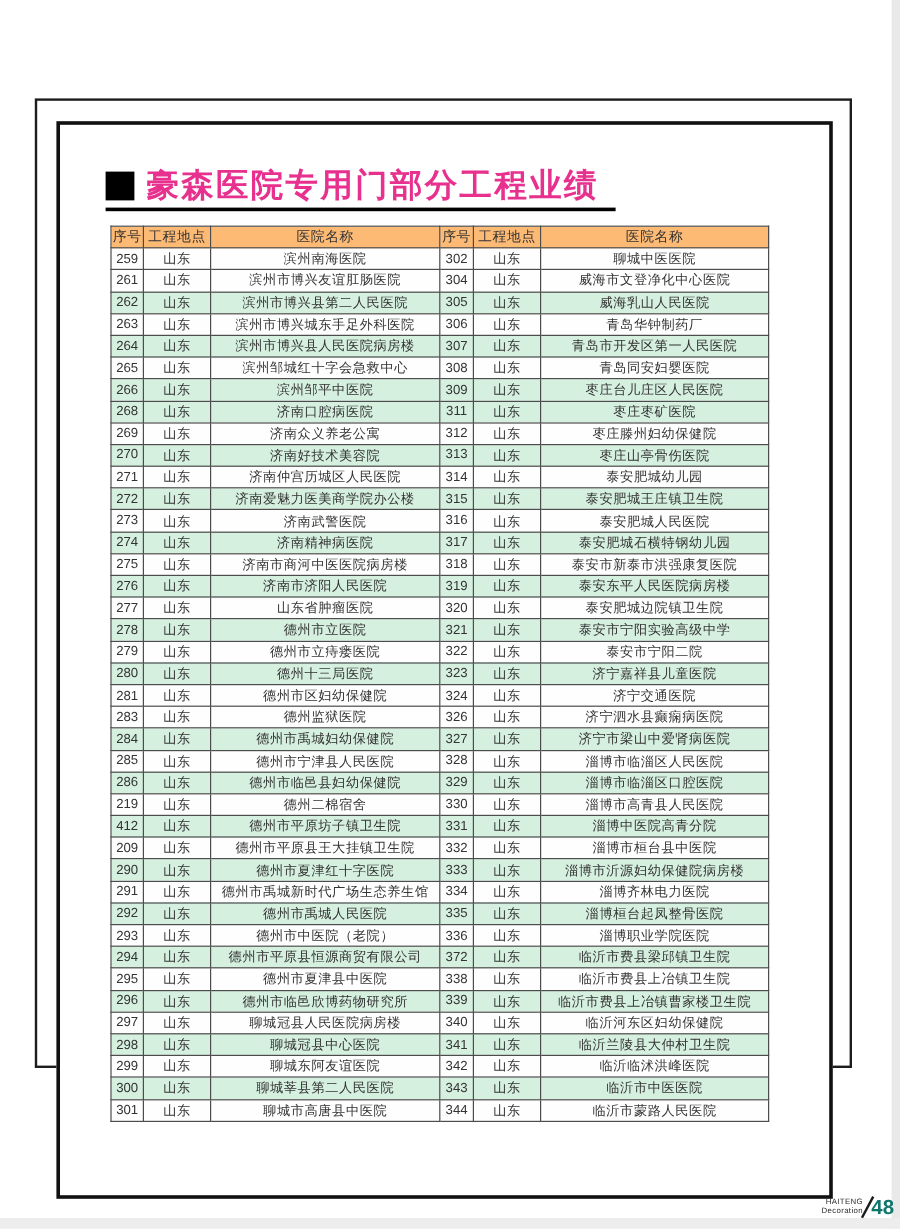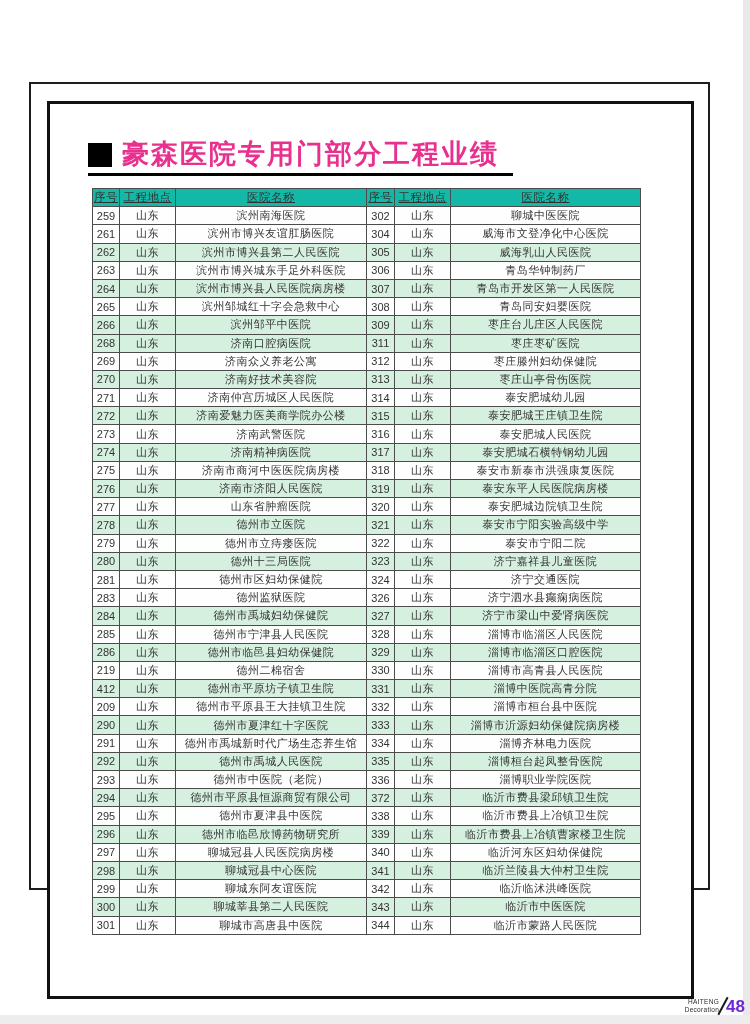--- a/index.html
+++ b/index.html
@@ -41,38 +41,38 @@
     border-collapse:collapse; table-layout:fixed;
     width:548px; font-size:11px; color:#333;
   }
   .perf-table th, .perf-table td {
     border:1px solid #4c4c4c;
     height:17.2px; padding:0 1px;
     text-align:center; vertical-align:middle;
     font-weight:normal; white-space:nowrap; overflow:visible;
     letter-spacing:0.5px;
   }
-  .perf-table thead th { background:#14b8a6; font-size:11.5px;text-decoration:underline; }
+  .perf-table thead th { background:#fdba74; font-size:11.5px; }
   .perf-table tr.green td { background:#d6f0e0; }
   .perf-table tr.white td { background:#fdfefd; }
   .perf-table td.seq { font-size:11px; letter-spacing:0; }
 
   .footer {
     position:absolute; left:585px; top:892px; width:110px;
     display:flex; align-items:center; justify-content:flex-end;
   }
   .brand-lines {
     font-size:6.5px; color:#2a2a2a; text-align:right; line-height:1.25;
     letter-spacing:0.3px;
   }
   .brand-slash {
     width:2px; height:20px; background:#1a1a1a;
     transform:rotate(28deg); margin:0 2px 0 3px;
   }
-  .page-number { font-size:17px; font-weight:bold; color:#6d28d9; line-height:1; }
+  .page-number { font-size:17px; font-weight:bold; color:#0f766e; line-height:1; }
 </style>
 </head>
 <body>
 
 <div class="photo-edge-right"></div>
 <div class="photo-edge-bottom"></div>
 
 <div class="outer-frame">
   <div class="inner-frame">
 

